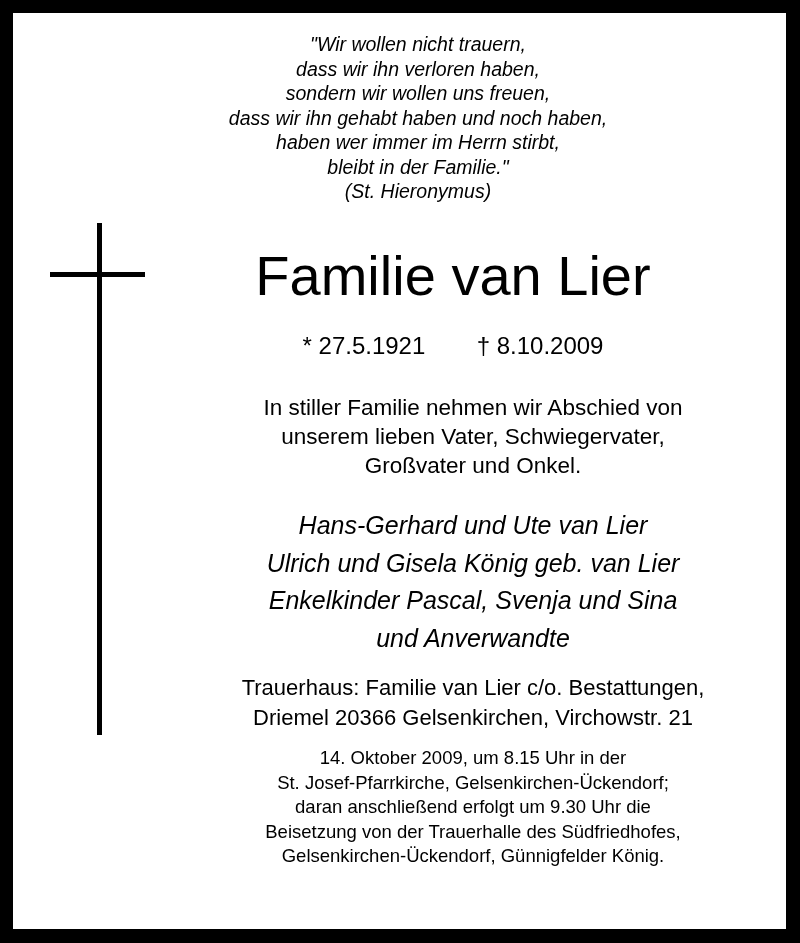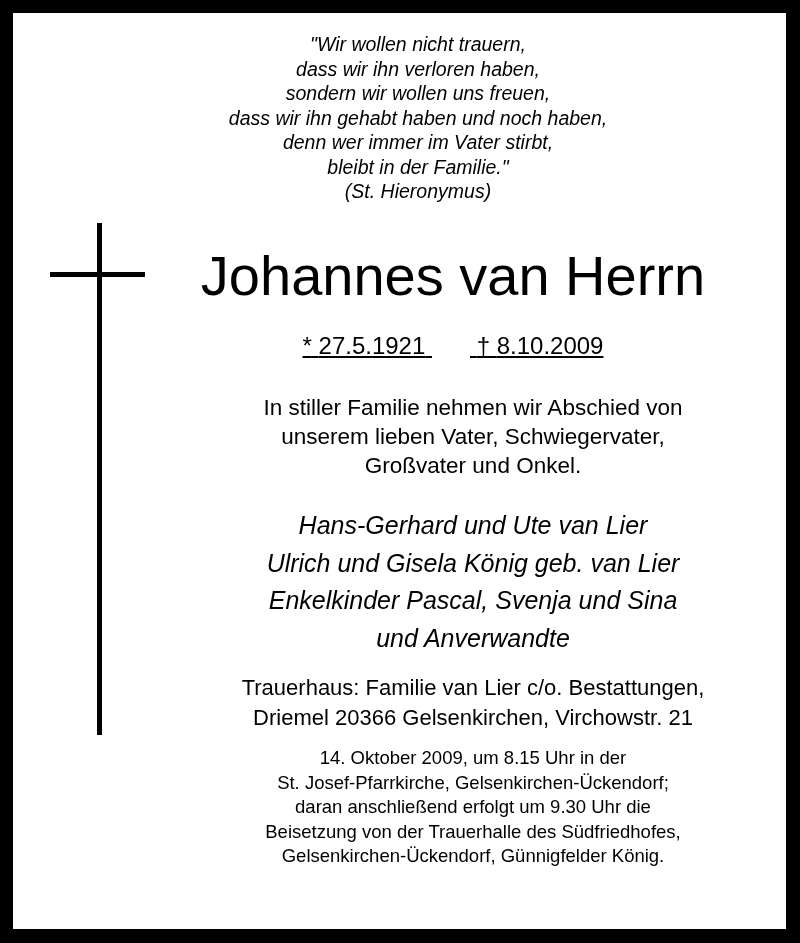--- a/index.html
+++ b/index.html
@@ -34,21 +34,21 @@
     .quote {
       left: 195px; width: 420px; top: 19px;
       font-style: italic; font-size: 19.5px; line-height: 24.5px;
     }
     .name {
       left: 160px; width: 560px; top: 228px;
       font-size: 56px; line-height: 70px;
     }
     .dates {
       left: 160px; width: 560px; top: 318px;
-      font-size: 24px; line-height: 30px; text-decoration: underline;
+      font-size: 24px; line-height: 30px;
     }
     .dates .gap { display: inline-block; width: 38px; }
     .intro {
       left: 160px; width: 600px; top: 380px;
       font-size: 22.5px; line-height: 29px;
     }
     .family {
       left: 160px; width: 600px; top: 494px;
       font-size: 25px; line-height: 37.5px; font-style: italic;
     }
@@ -69,26 +69,26 @@
   <div>
     <div class="cross-v"></div>
     <div class="cross-h"></div>
   </div>
 
   <div class="block quote">
     <span class="line">"Wir wollen nicht trauern,</span>
     <span class="line">dass wir ihn verloren haben,</span>
     <span class="line">sondern wir wollen uns freuen,</span>
     <span class="line">dass wir ihn gehabt haben und noch haben,</span>
-    <span class="line">denn wer immer im Vater stirbt,</span>
+    <span class="line">haben wer immer im Herrn stirbt,</span>
     <span class="line">bleibt in der Familie."</span>
     <span class="line">(St. Hieronymus)</span>
   </div>
 
-  <div class="block name">Johannes van Herrn</div>
+  <div class="block name">Familie van Lier</div>
 
   <div class="block dates">
     <span>*</span>
     <span>27.5.1921</span>
     <span class="gap"></span>
     <span>†</span>
     <span>8.10.2009</span>
   </div>
 
   <div class="block intro">

